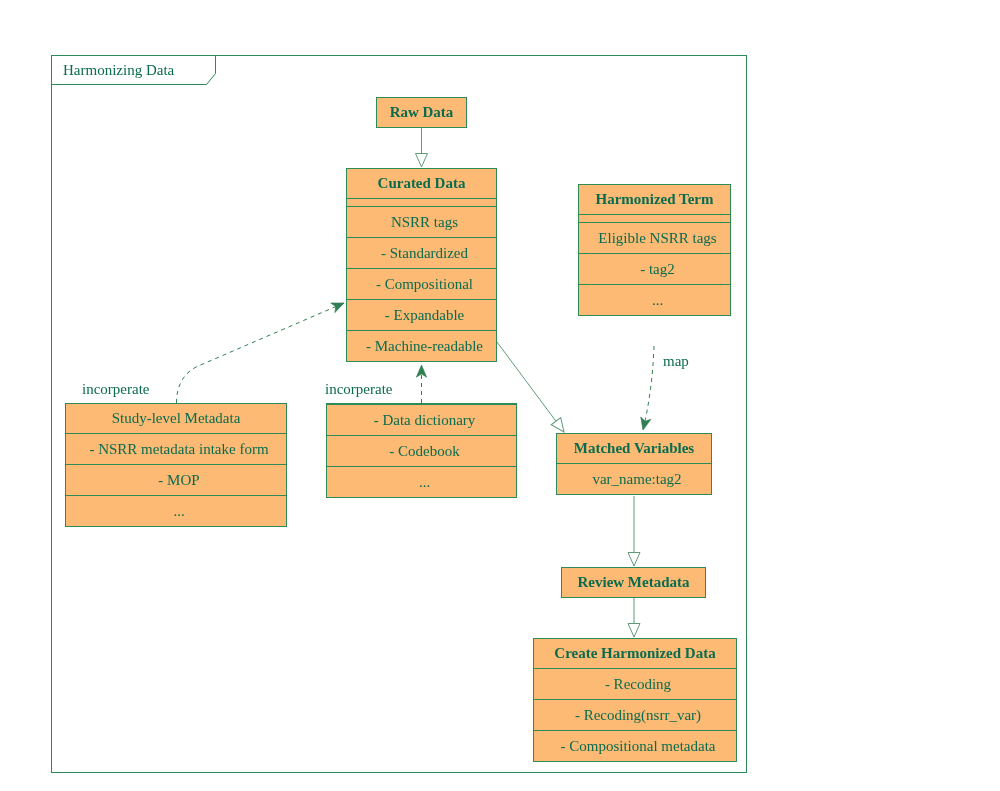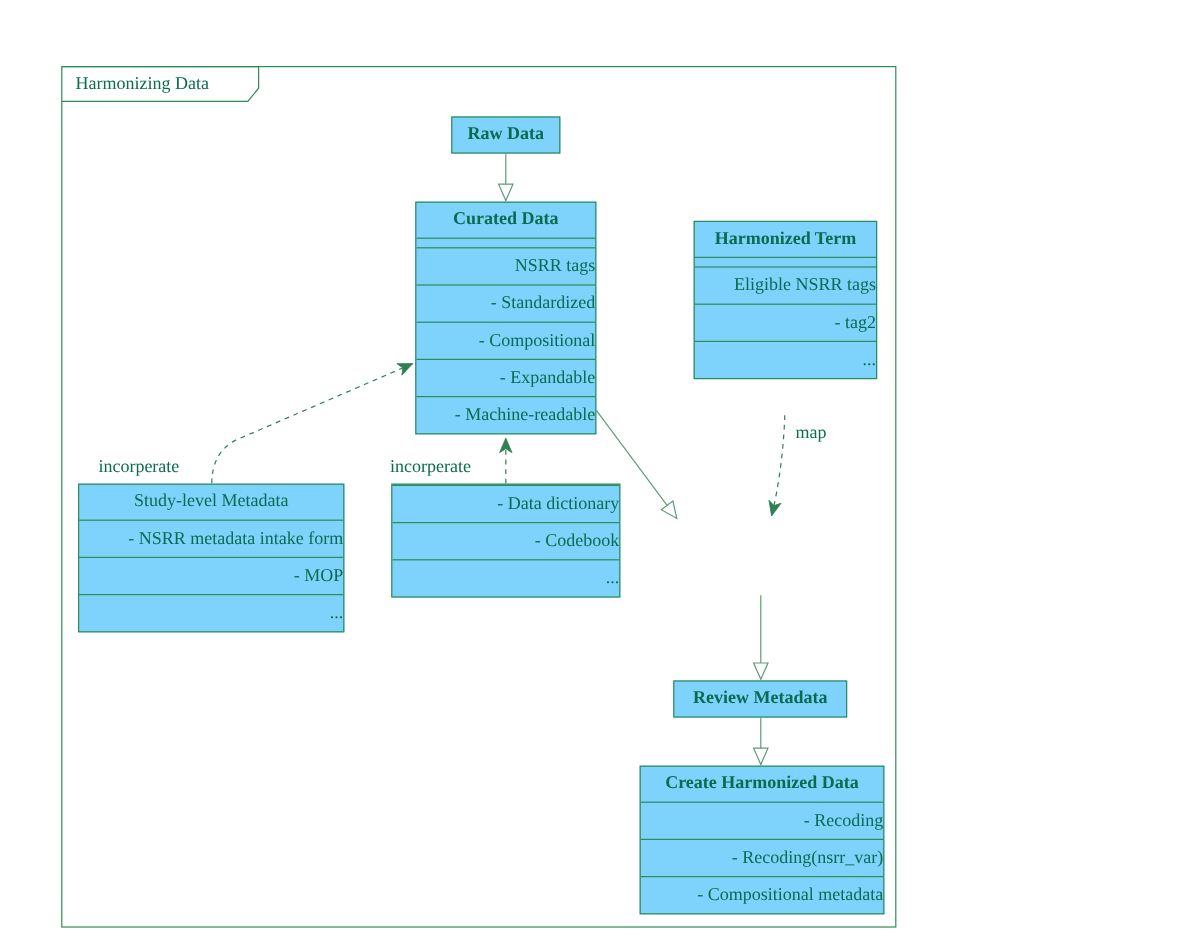--- a/index.html
+++ b/index.html
@@ -19,29 +19,29 @@
   .frame-shape{fill:none;stroke:var(--box-border);stroke-width:1;}
   .edge-solid{fill:none;stroke:var(--solid-line);stroke-width:1;}
   .edge-dashed{fill:none;stroke:var(--dashed-line);stroke-width:1;stroke-dasharray:4 4;}
   .mk-solid{fill:#ffffff;stroke:var(--solid-line);stroke-width:1;}
   .mk-dashed{fill:var(--dashed-line);stroke:var(--dashed-line);stroke-width:0.6;}
   .frame-title{
     position:absolute;left:63px;top:61px;height:18px;line-height:18px;
     color:var(--text);white-space:nowrap;
   }
   .node{
-    position:absolute;box-sizing:border-box;background:#7dd3fc;
+    position:absolute;box-sizing:border-box;background:#fdba74;
     border:1px solid var(--box-border);
   }
   .node .hdr{height:29px;line-height:29px;text-align:center;white-space:nowrap;overflow:hidden;}
   .node .hdr.bold{font-weight:bold;}
   .node .sep{height:7px;border-top:1px solid var(--box-border);}
   .node .row{
     height:30px;line-height:30px;border-top:1px solid var(--box-border);
-    padding-left:6px;white-space:nowrap;overflow:hidden;text-align:right;
+    padding-left:6px;white-space:nowrap;overflow:hidden;text-align:center;
   }
   .edge-label{position:absolute;height:16px;line-height:16px;white-space:nowrap;color:var(--text);}
 </style>
 </head>
 <body>
 
 <div class="canvas">
 
   <svg class="connector-layer" width="1000" height="791" viewBox="0 0 1000 791" xmlns="http://www.w3.org/2000/svg">
     <defs>
@@ -97,20 +97,24 @@
     <div class="row">- MOP</div>
     <div class="row">...</div>
   </div>
 
   <div class="node" style="left:326px;top:403px;width:191px">
     <div class="row">- Data dictionary</div>
     <div class="row">- Codebook</div>
     <div class="row">...</div>
   </div>
 
+  <div class="node" style="left:556px;top:433px;width:156px">
+    <div class="hdr bold">Matched Variables</div>
+    <div class="row">var_name:tag2</div>
+  </div>
 
   <div class="node" style="left:561px;top:567px;width:145px">
     <div class="hdr bold">Review Metadata</div>
   </div>
 
   <div class="node" style="left:533px;top:638px;width:204px">
     <div class="hdr bold">Create Harmonized Data</div>
     <div class="row">- Recoding</div>
     <div class="row">- Recoding(nsrr_var)</div>
     <div class="row">- Compositional metadata</div>

